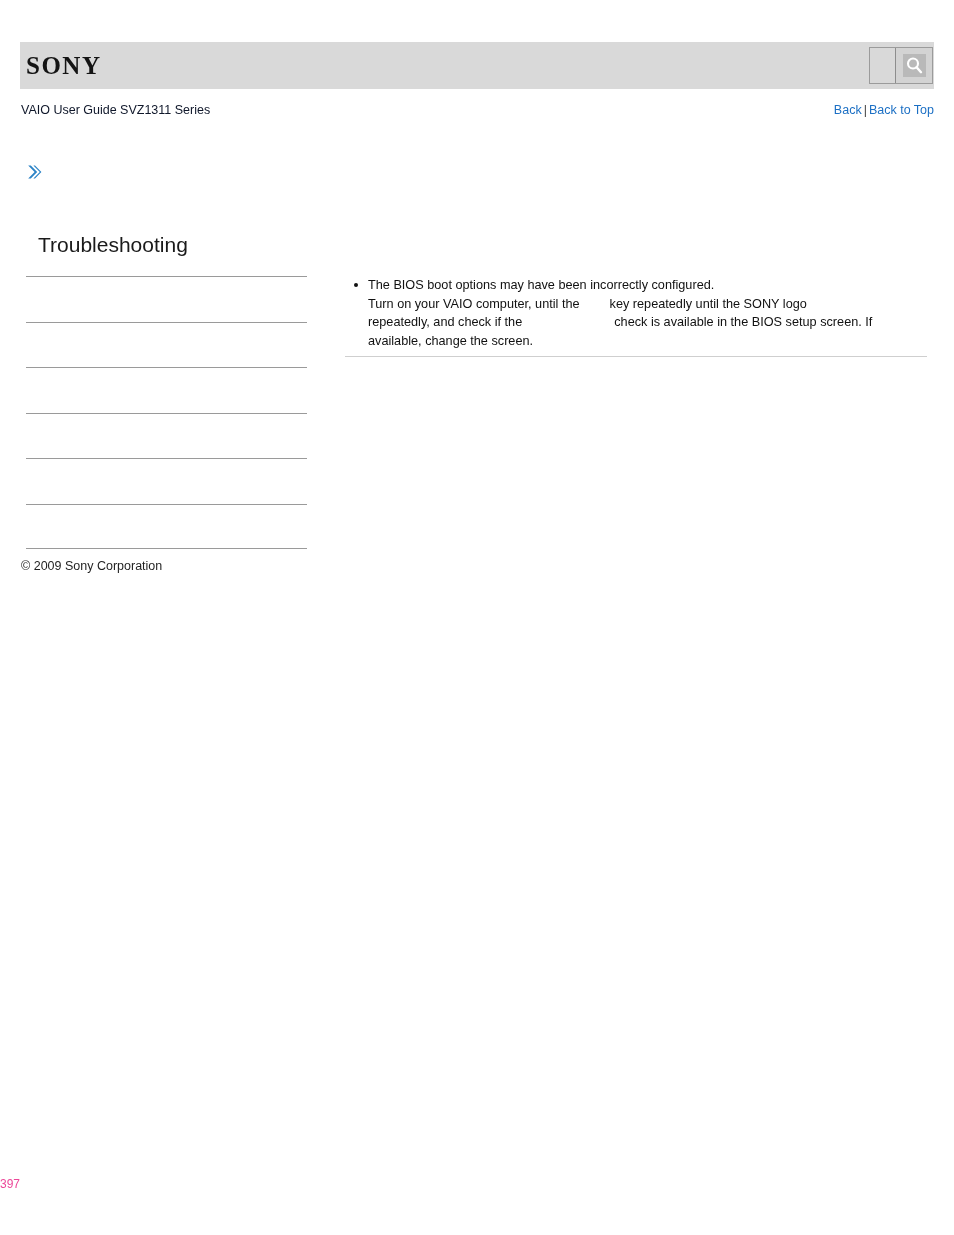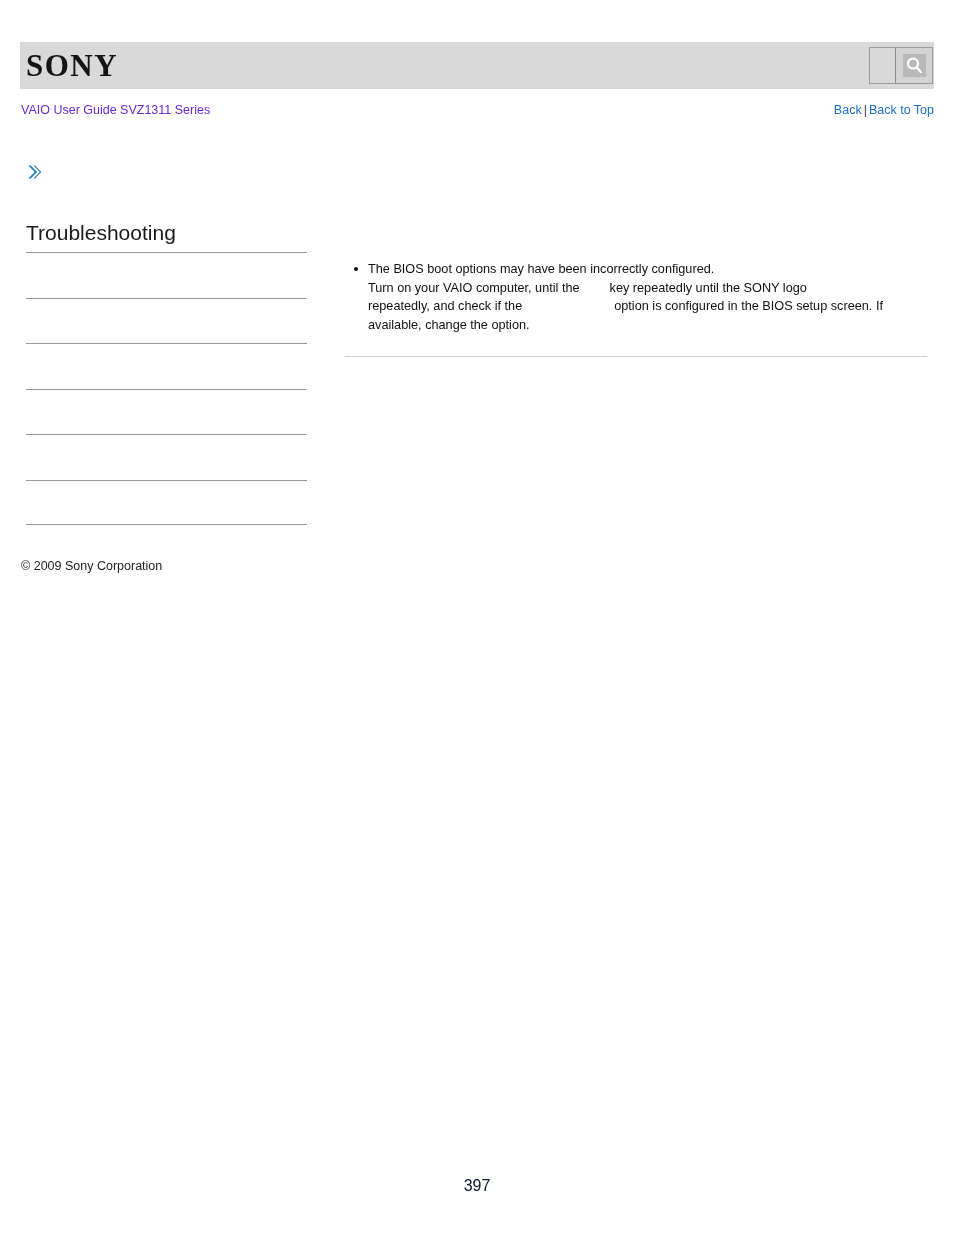--- a/index.html
+++ b/index.html
@@ -24,21 +24,21 @@
     width: 914px;
     height: 47px;
     background: #d9d9d9;
   }
   #sony-logo {
     position: absolute;
     left: 26px;
     top: 52px;
     font-family: "Liberation Serif", serif;
     font-weight: bold;
-    font-size: 31px;
+    font-size: 25px;
     letter-spacing: 1.5px;
     color: #141414;
     line-height: 28px;
     white-space: nowrap;
   }
 
   
   #search-wrap {
     position: absolute;
     left: 869px;
@@ -82,21 +82,21 @@
     align-items: center;
     justify-content: center;
   }
 
   
   #guide-title {
     position: absolute;
     left: 21px;
     top: 103px;
     font-size: 12.5px;
-    color: #6d28d9;
+    color: #0f172a;
     white-space: nowrap;
   }
   #nav-links {
     position: absolute;
     right: 20px;
     top: 103px;
     font-size: 12.5px;
     white-space: nowrap;
     color: #555555;
     text-align: right;
@@ -124,21 +124,21 @@
   #sidebar {
     position: absolute;
     left: 26px;
     top: 220px;
     width: 281px;
   }
   #sidebar-heading {
     font-size: 21px;
     font-weight: normal;
     color: #1a1a1a;
-    margin: 0;
+    margin: 12px;
     padding: 0 0 6px 0;
     line-height: 26px;
     white-space: nowrap;
   }
   .side-item {
     border-top: 1px solid #9a9a9a;
     box-sizing: border-box;
     display: block;
     font-size: 12.5px;
     color: #1b6fc4;
@@ -158,21 +158,21 @@
     top: 559px;
     font-size: 12.5px;
     color: #1f1f1f;
     white-space: nowrap;
   }
 
   
   #main-content {
     position: absolute;
     left: 345px;
-    top: 260px;
+    top: 276px;
     width: 582px;
   }
   #main-content ul {
     margin: 0;
     padding: 0 0 0 23px;
     list-style: none;
   }
   #main-content li {
     position: relative;
     font-size: 12.7px;
@@ -203,23 +203,22 @@
     height: 1px;
     background: #cfcfcf;
   }
 
   
   #page-number {
     position: absolute;
     left: 0;
     right: 0;
     top: 1177px;
-    text-align: center;
-    font-size: 16px;
-    color: #0f172a;
+    font-size: 12px;
+    color: #ec4899;
   }
 </style>
 </head>
 <body>
 
 <div id="header-band"></div>
 
 <div id="sony-logo">SONY</div>
 
 <div id="search-wrap">
@@ -258,20 +257,20 @@
   <div style="border-top:1px solid #9a9a9a;"></div>
 </div>
 
 <div id="copyright">© 2009 Sony Corporation</div>
 
 <div id="main-content">
   <ul>
     <li>
       <span>The BIOS boot options may have been incorrectly configured.</span><br>
       <span>Turn on your VAIO computer, until the</span><span class="missing-img gap-key"></span><span>key repeatedly until the SONY logo</span><br>
-      <span>repeatedly, and check if the</span><span class="missing-img gap-option"></span><span>option is configured in the BIOS setup screen. If</span><br>
-      <span>available, change the option.</span>
+      <span>repeatedly, and check if the</span><span class="missing-img gap-option"></span><span>check is available in the BIOS setup screen. If</span><br>
+      <span>available, change the screen.</span>
     </li>
   </ul>
 </div>
 <div id="content-rule"></div>
 
 <div id="page-number">397</div>
 
 </body></html>

